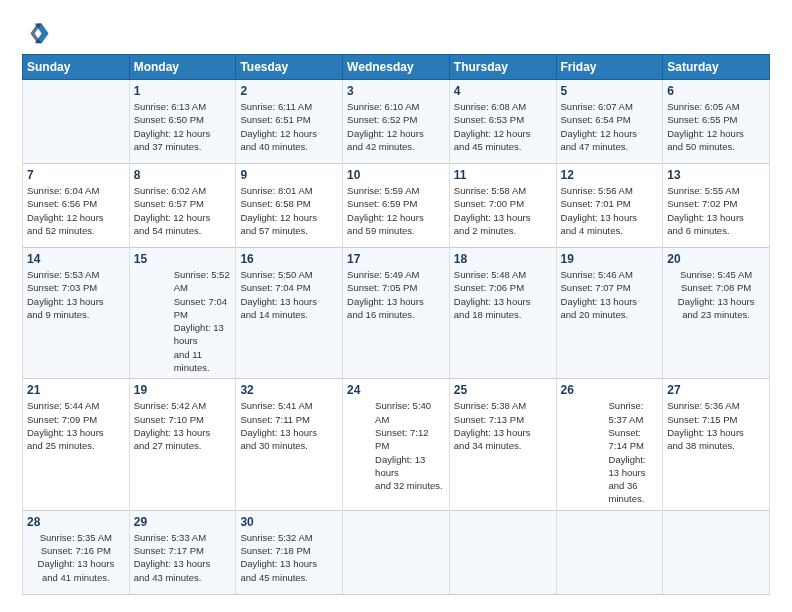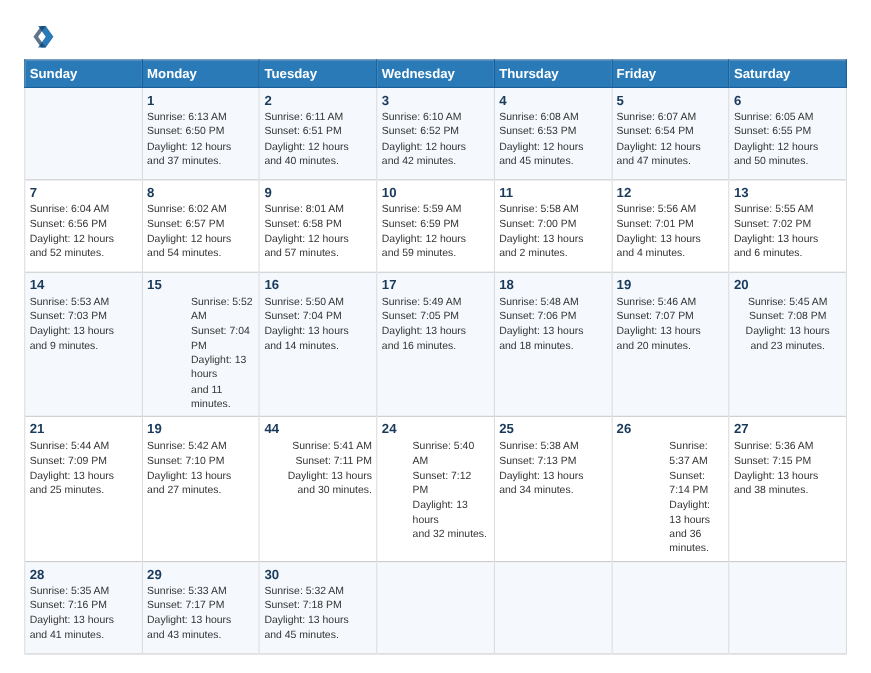--- a/index.html
+++ b/index.html
@@ -282,22 +282,22 @@
 and 25 minutes.</div>
           </td>
           <td>
             <span class="day-num">19</span>
             <div class="day-info" style="white-space: pre-line;">Sunrise: 5:42 AM
 Sunset: 7:10 PM
 Daylight: 13 hours
 and 27 minutes.</div>
           </td>
           <td>
-            <span class="day-num">44</span>
-            <div class="day-info" style="white-space: pre-line; text-align: right;">Sunrise: 5:41 AM
+            <span class="day-num">32</span>
+            <div class="day-info" style="white-space: pre-line;">Sunrise: 5:41 AM
 Sunset: 7:11 PM
 Daylight: 13 hours
 and 30 minutes.</div>
           </td>
           <td>
             <span class="day-num">24</span>
             <div class="day-info" style="white-space: pre-line; margin-left: 28px;">Sunrise: 5:40 AM
 Sunset: 7:12 PM
 Daylight: 13 hours
 and 32 minutes.</div>
@@ -320,21 +320,21 @@
             <span class="day-num">27</span>
             <div class="day-info" style="white-space: pre-line;">Sunrise: 5:36 AM
 Sunset: 7:15 PM
 Daylight: 13 hours
 and 38 minutes.</div>
           </td>
         </tr>
         <tr>
           <td>
             <span class="day-num">28</span>
-            <div class="day-info" style="white-space: pre-line;">Sunrise: 5:35 AM
+            <div class="day-info" style="white-space: pre-line; text-align: center;">Sunrise: 5:35 AM
 Sunset: 7:16 PM
 Daylight: 13 hours
 and 41 minutes.</div>
           </td>
           <td>
             <span class="day-num">29</span>
             <div class="day-info" style="white-space: pre-line;">Sunrise: 5:33 AM
 Sunset: 7:17 PM
 Daylight: 13 hours
 and 43 minutes.</div>

